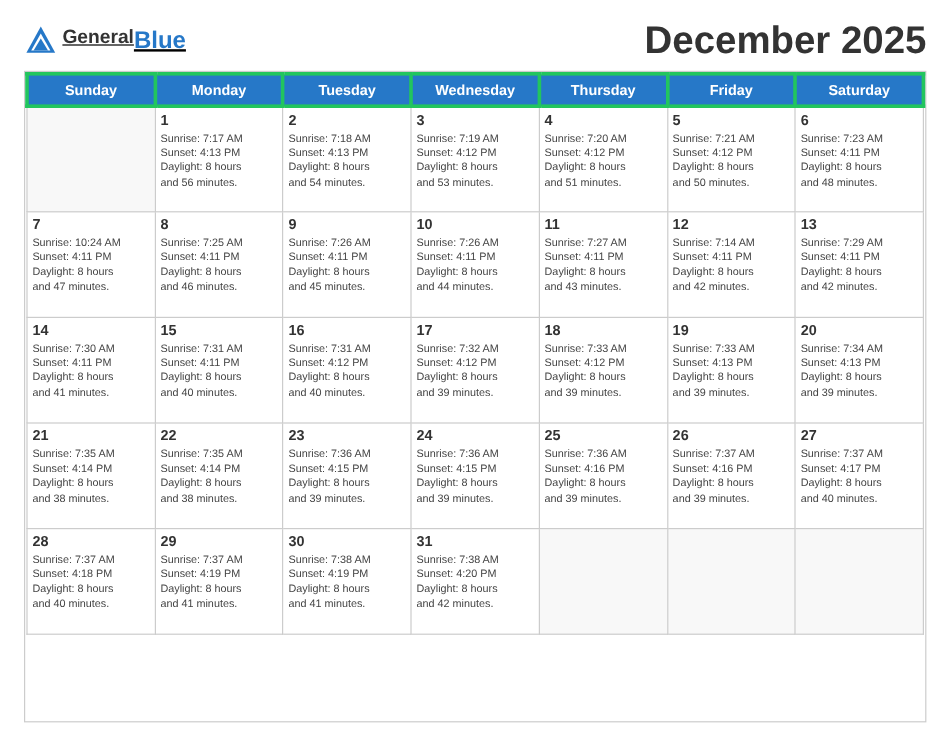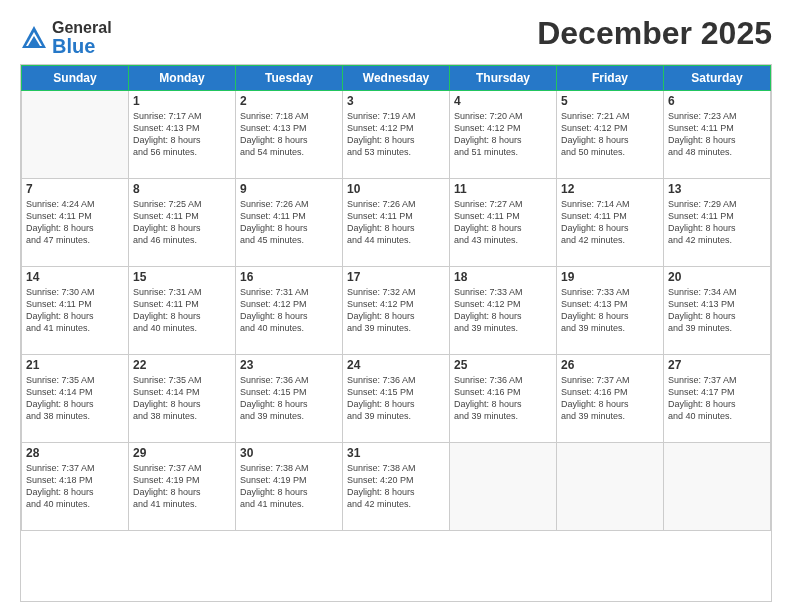--- a/index.html
+++ b/index.html
@@ -23,22 +23,23 @@
       align-items: flex-start;
       margin-bottom: 8px;
     }
     .logo {
       display: flex;
       align-items: center;
       margin-top: 4px;
     }
     .logo-text {
       display: flex;
-      flex-direction: column;
+      flex-direction: row;
       line-height: 1;
+      text-decoration: underline;
     }
     .logo-general {
       font-size: 16px;
       font-weight: bold;
       color: #333;
     }
     .logo-blue {
       font-size: 20px;
       font-weight: bold;
       color: #2678c8;
@@ -73,21 +74,21 @@
       border-collapse: collapse;
       table-layout: fixed;
     }
     .day-header {
       background-color: #2678c8;
       color: #fff;
       text-align: center;
       font-size: 12px;
       font-weight: bold;
       padding: 5px 2px;
-      border: 1px solid #22c55e;
+      border: 3px solid #22c55e;
     }
     .cal-cell {
       vertical-align: top;
       border: 1px solid #ccc;
       padding: 3px 4px;
       height: 88px;
       font-size: 9.5px;
       color: #333;
       background: #fff;
     }
@@ -198,21 +199,21 @@
                 <span>Sunset: 4:11 PM</span>
                 <span>Daylight: 8 hours</span>
                 <span>and 48 minutes.</span>
               </div>
             </td>
           </tr>
           <tr>
             <td class="cal-cell">
               <span class="day-num">7</span>
               <div class="cell-info">
-                <span>Sunrise: 4:24 AM</span>
+                <span>Sunrise: 10:24 AM</span>
                 <span>Sunset: 4:11 PM</span>
                 <span>Daylight: 8 hours</span>
                 <span>and 47 minutes.</span>
               </div>
             </td>
             <td class="cal-cell">
               <span class="day-num">8</span>
               <div class="cell-info">
                 <span>Sunrise: 7:25 AM</span>
                 <span>Sunset: 4:11 PM</span>

